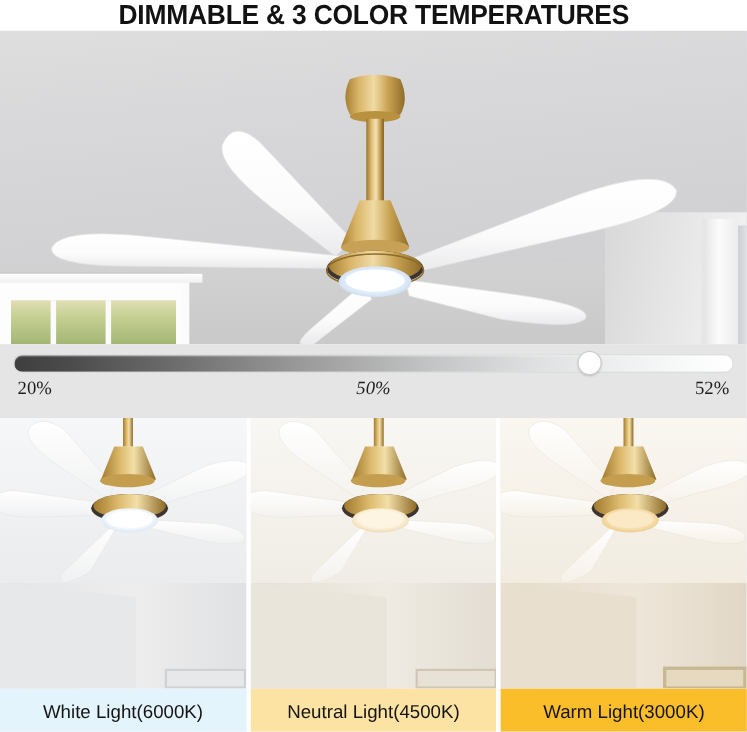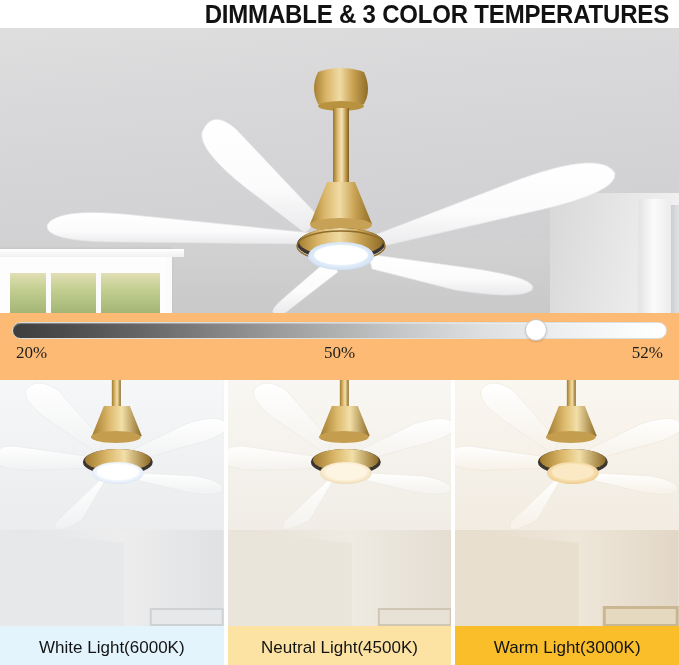--- a/index.html
+++ b/index.html
@@ -7,21 +7,21 @@
   body {
     font-family:"Liberation Sans", sans-serif;
     overflow:hidden;
   }
 
   .page { position:relative; width:679px; height:665px; background:#fff; }
 
   
   .title-bar {
     height:28px;
-    display:flex; align-items:center; justify-content:flex-end;
+    display:flex; align-items:center; justify-content:center;
     background:#ffffff;
   }
   .title-text {
     font-family:"Liberation Sans", sans-serif;
     font-weight:bold;
     font-size:25px;
     letter-spacing:-0.2px;
     color:#121212;
     transform:scaleX(0.96);
     white-space:nowrap;
@@ -75,21 +75,21 @@
     background:linear-gradient(180deg,#ffffff,#f0f0f0);
   }
 
   
   .fan-svg { position:absolute; left:0; top:0; width:679px; height:285px; }
 
   
   .slider-wrap {
     position:relative;
     width:679px; height:67px;
-    background:#fdba74;
+    background:#e5e5e5;
     padding-top:9px;
   }
   .slider-track {
     position:absolute; left:12px; top:9px;
     width:655px; height:17px;
     border-radius:9px;
     background:linear-gradient(90deg,
         #3e3e3e 0%, #4c4c4c 8%, #6c6c6c 22%,
         #9a9a9a 40%, #c3c4c5 58%, #dedfe0 72%,
         #eeeff0 84%, #fafbfb 95%, #ffffff 100%);
@@ -109,21 +109,21 @@
     position:absolute; left:0; top:30px; width:679px; height:26px;
   }
   .slider-labels span {
     position:absolute;
     font-family:"Liberation Serif", serif;
     font-size:17px;
     color:#1d1d1d;
     top:0;
   }
   .lbl-20  { left:16px; }
-  .lbl-50  { left:50%; transform:translateX(-50%); }
+  .lbl-50  { left:50%; transform:translateX(-50%);font-style:italic; }
   .lbl-100 { right:16px; }
 
   
   .panels {
     position:relative;
     display:flex; gap:4px;
     width:679px; height:290px;
     padding:0;
   }
   .panel {

